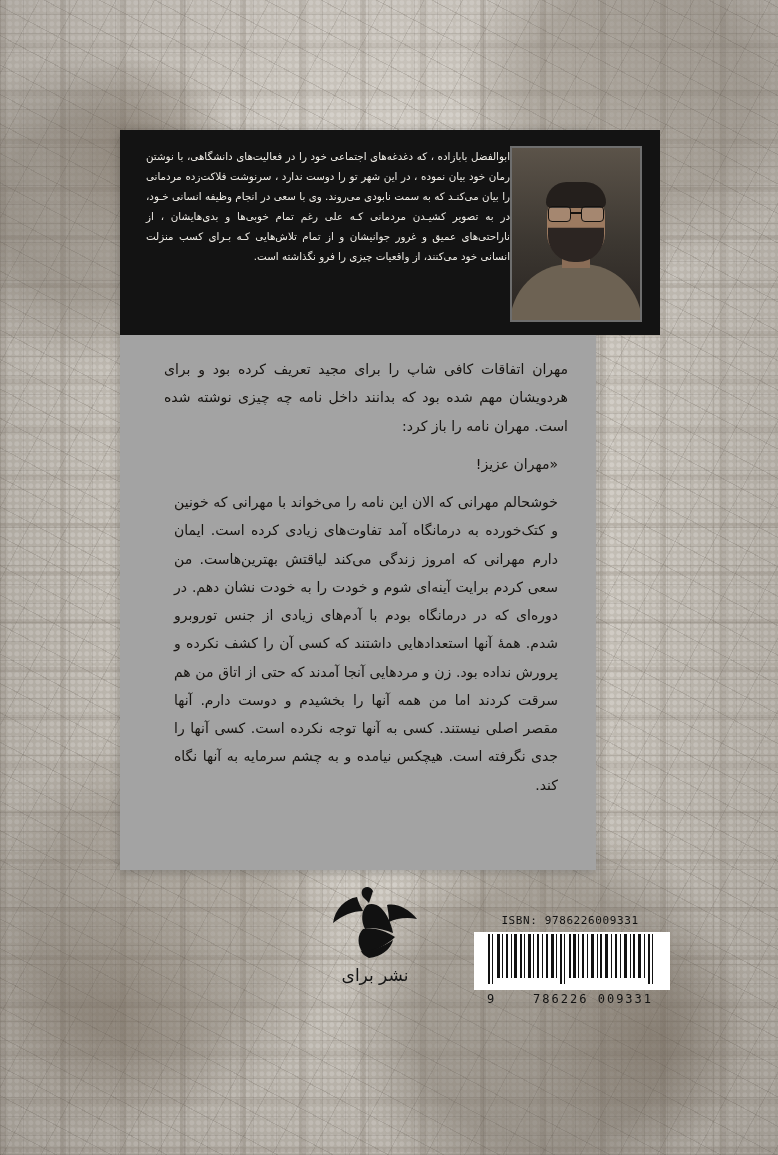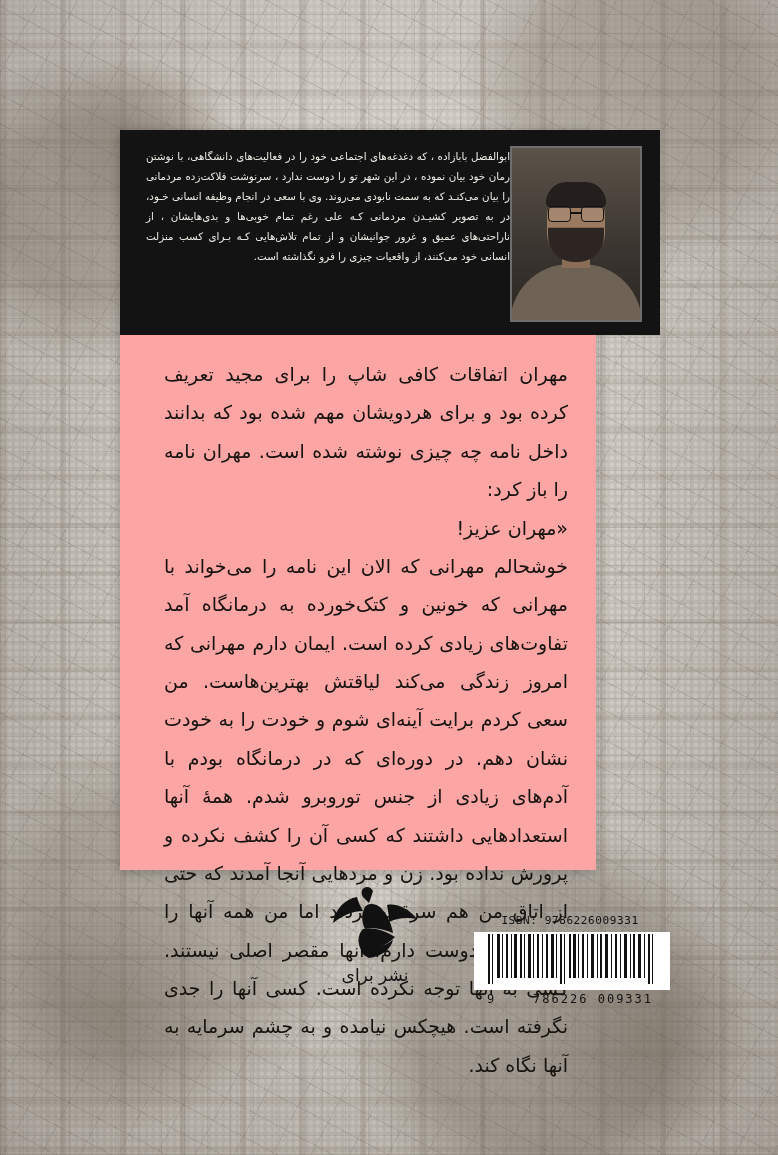--- a/index.html
+++ b/index.html
@@ -74,21 +74,21 @@
     pointer-events: none;
   }
 
   
   .panel {
     position: absolute;
     left: 120px;
     top: 130px;
     width: 476px;
     height: 740px;
-    background: #fca5a5;
+    background: #a3a3a3;
     box-shadow: 0 2px 10px rgba(0,0,0,0.25);
   }
 
   
   .blurb-box {
     position: absolute;
     left: 0;
     top: 0;
     width: 540px;
     height: 205px;
@@ -189,26 +189,26 @@
 
   
   .body-text {
     position: absolute;
     left: 44px;
     right: 28px;
     top: 225px;
     direction: rtl;
     text-align: justify;
     color: #16130f;
-    font-size: 19px;
+    font-size: 14px;
     line-height: 2.02;
     letter-spacing: 0.15px;
   }
   .body-text p { margin: 0; }
-  .body-text p.tight { margin: 0; }
+  .body-text p.tight { margin: 10px; }
 
   
   .publisher {
     position: absolute;
     left: 300px;
     top: 885px;
     width: 150px;
     text-align: center;
   }
   .pub-logo {

